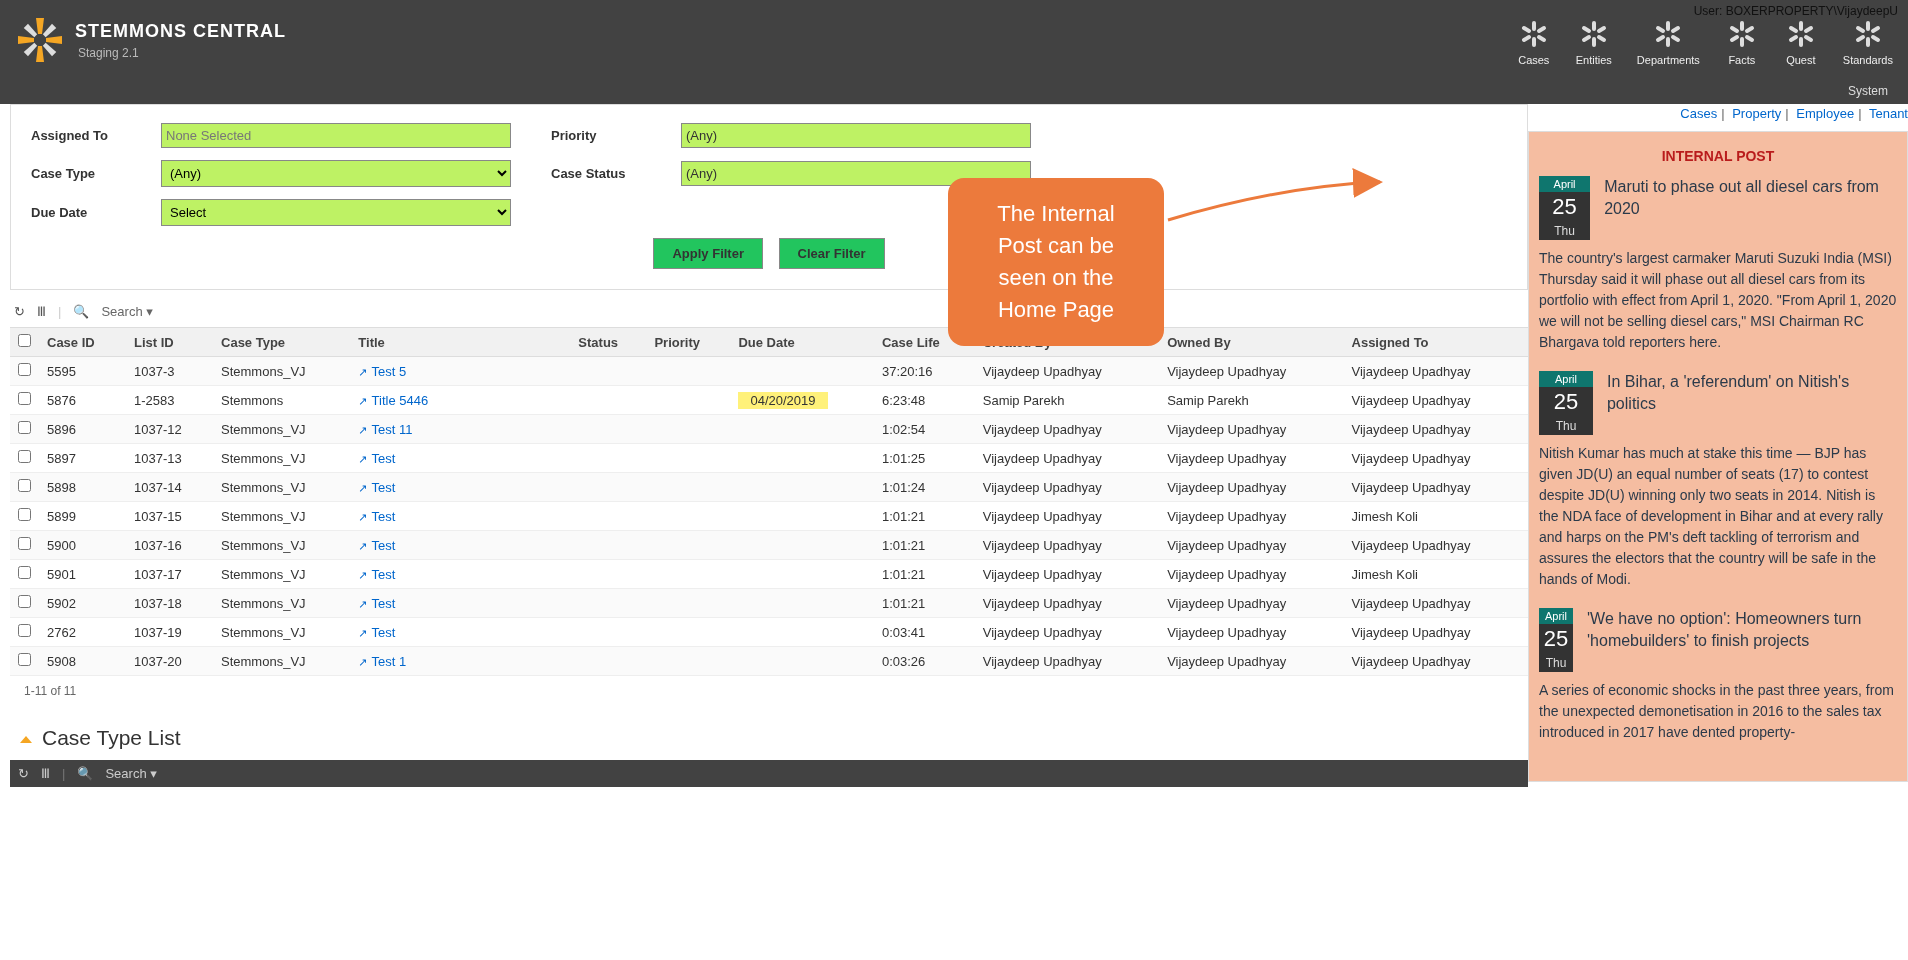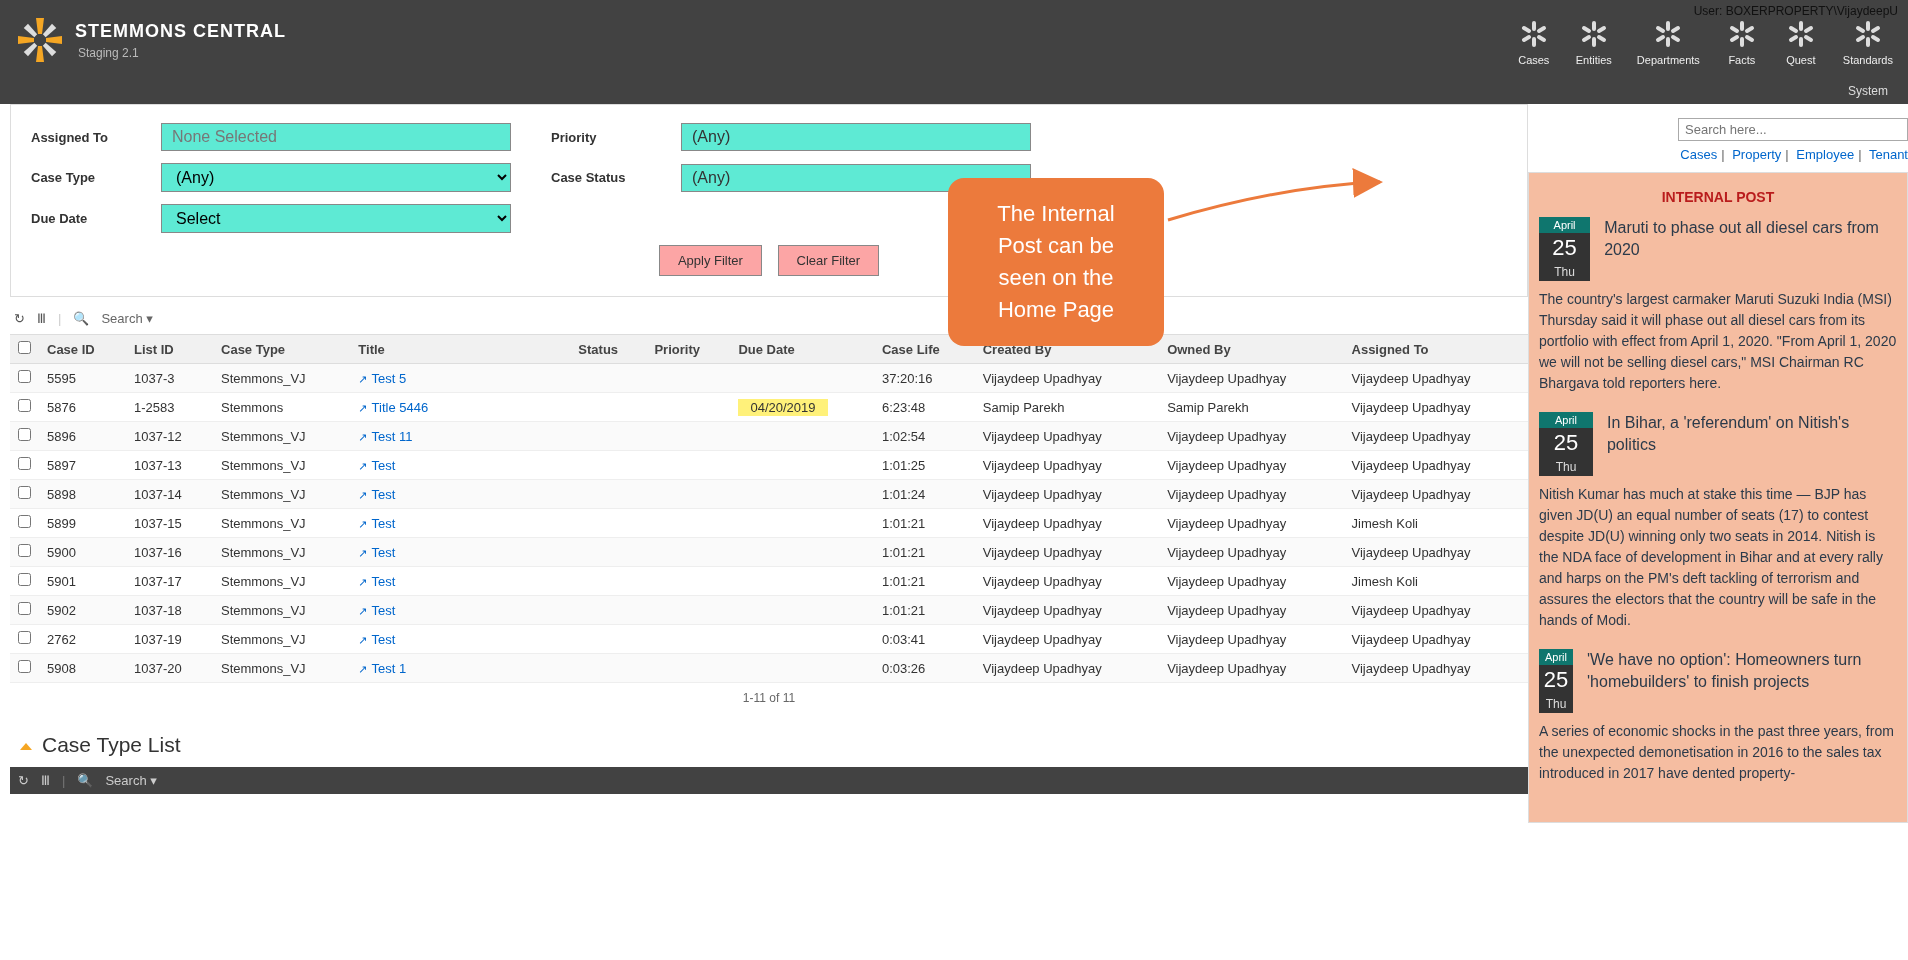--- a/index.html
+++ b/index.html
@@ -21,33 +21,33 @@
 .side-col{width:380px}
 .search-row{text-align:right;padding:14px 0 4px}
 .search-box{width:230px;border:1px solid #aaa;padding:3px 6px;font-size:13px}
 .search-tabs{text-align:right;padding:2px 0 6px;font-size:13px}
 .section-title{font-size:21px;color:#333;padding:20px 0 10px 10px}
 .caret{display:inline-block;width:0;height:0;border-left:6px solid transparent;border-right:6px solid transparent;border-bottom:7px solid #f5a623;margin-right:10px;vertical-align:2px}
 .filters{border:1px solid #ddd;padding:18px 20px 20px;margin:0 0 6px}
 .filter-row{display:flex;gap:40px;margin-bottom:12px}
 .filter-field{display:flex;align-items:center}
 .filter-lbl{width:130px;font-weight:700;font-size:13px}
-.filter-inp{width:350px;border:1px solid #888;padding:4px 10px;font-size:16px;background:#5eead4}
+.filter-inp{width:350px;border:1px solid #888;padding:4px 4px;font-size:13px;background:#bef264}
 .btn-row{text-align:center}
-.btn{display:inline-block;border:1px solid #888;background:#fca5a5;padding:7px 18px;font-size:13px;font-weight:400;margin:0 6px;cursor:pointer}
+.btn{display:inline-block;border:1px solid #888;background:#22c55e;padding:7px 18px;font-size:13px;font-weight:700;margin:0 6px;cursor:pointer}
 .toolbar{padding:8px 4px;color:#666;display:flex;align-items:center;gap:12px;font-size:13px}
 .tb-ic{cursor:pointer;color:#555}
 table.grid{width:100%;border-collapse:collapse;font-size:13px}
 table.grid th{text-align:left;font-weight:700;background:#f1f1f1;border-top:1px solid #ddd;border-bottom:1px solid #ddd;padding:6px 8px;color:#444}
 table.grid td{padding:6px 8px;border-bottom:1px solid #eee}
 table.grid tr:nth-child(odd) td{background:#fafafa}
 .title-link{color:#0066cc}
 .ext-ic{color:#0066cc;margin-right:4px;font-size:11px}
 .hl{background:#fff17a;padding:1px 12px}
-.pager{text-align:center;padding:8px 14px;font-size:12px;color:#666}
+.pager{text-align:left;padding:8px 14px;font-size:12px;color:#666}
 .internal-post{background:#f5bda1;border:1px solid #ddd;margin-top:4px;padding:10px 10px 20px}
 .ip-title{text-align:center;font-size:14px;font-weight:700;color:#b91c1c;padding:6px 0 12px}
 .post{display:flex;gap:14px;margin-bottom:8px}
 .date-badge{width:55px;text-align:center;background:#333;color:#fff}
 .db-mon{background:#0f766e;color:#fff;font-size:11px;padding:2px 0}
 .db-day{font-size:22px;color:#fff;padding:2px 0;font-weight:400}
 .db-dow{font-size:12px;color:#ddd;background:#333;padding:2px 0}
 .post-h{font-size:16px;color:#2b3a4a;line-height:1.35}
 .post-body{font-size:14px;color:#2b3a4a;line-height:1.5;margin:6px 0 18px}
 .callout{position:absolute;z-index:50}
@@ -392,21 +392,20 @@
       <span class="tb-ic" style="color:#ccc">↻</span>
       <span class="tb-ic" style="color:#ccc">Ⅲ</span>
       <span style="color:#777">|</span>
       <span class="tb-ic" style="color:#ccc">🔍</span>
       <span><span>Search</span> <span>▾</span></span>
     </div>
 
   </div>
 
   <div class="side-col">
-    <div class="search-row"><input class="search-box" placeholder="Search here..." style=""></div>
     <div class="search-tabs">
       <a>Cases</a><span class="sep">|</span>
       <a>Property</a><span class="sep">|</span>
       <a>Employee</a><span class="sep">|</span>
       <a>Tenant</a>
     </div>
 
     <div class="internal-post">
       <div class="ip-title">INTERNAL POST</div>
       <div id="posts">

